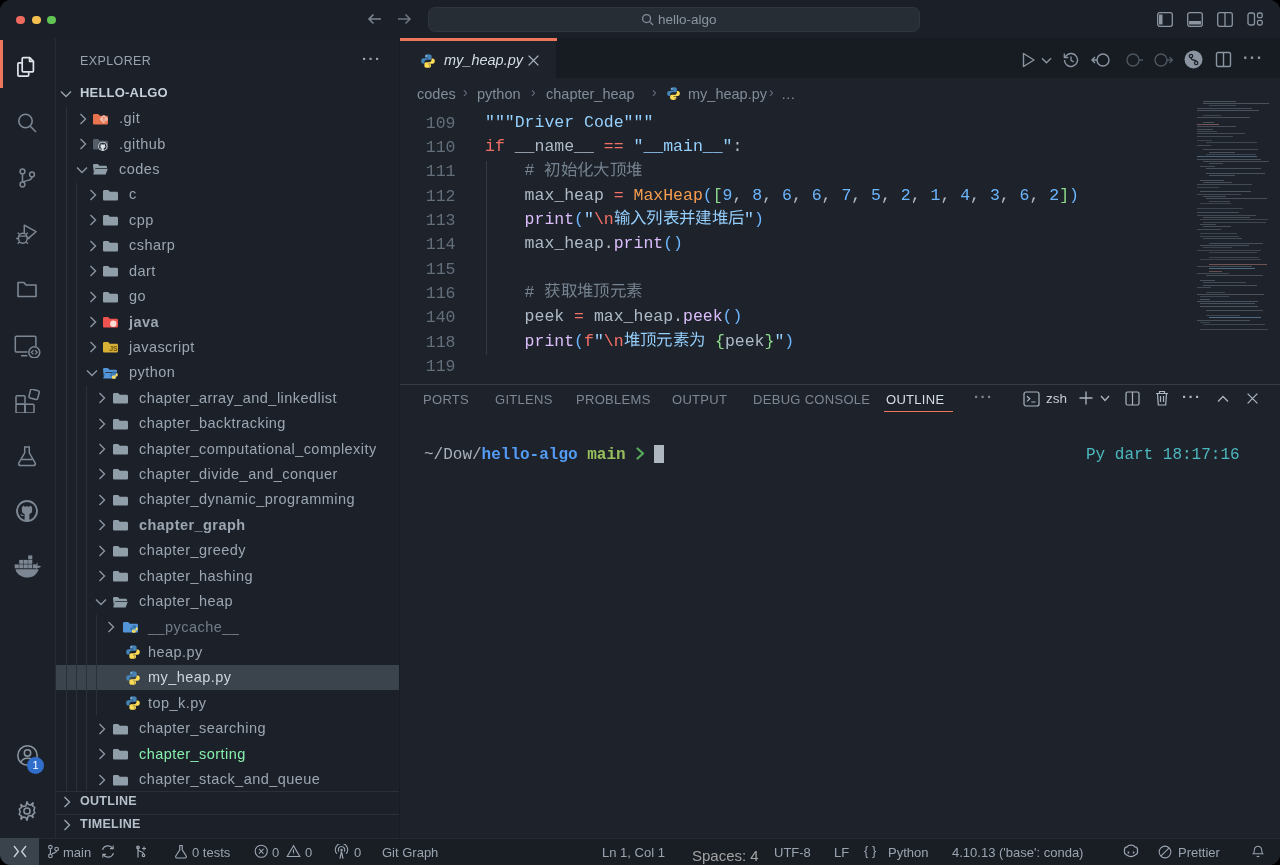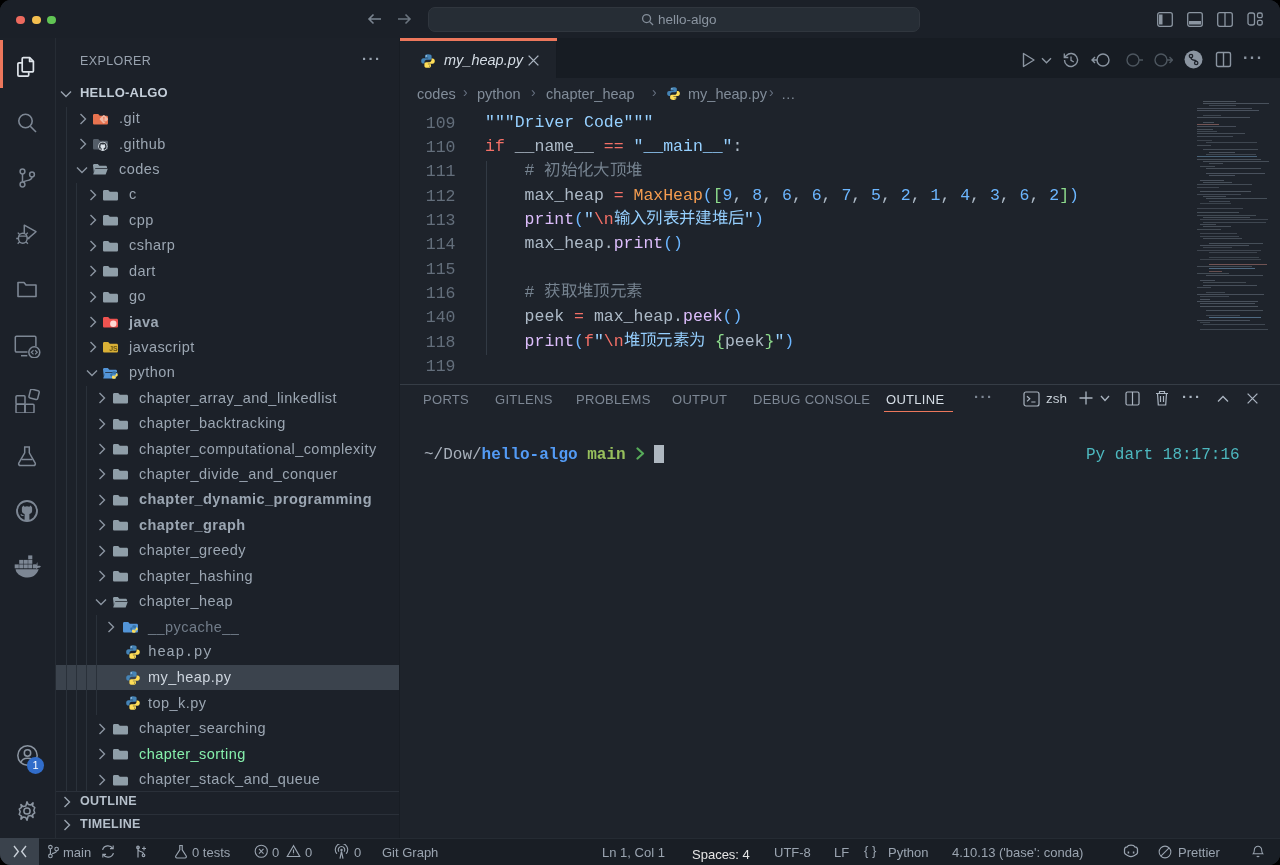--- a/index.html
+++ b/index.html
@@ -81,21 +81,21 @@
     </svg>
 <div class="abs" style="left:305px;top:844.5px;font-size:13px;color:#9aa4b0;">0</div>
 <svg class="abs" style="left:333px;top:843.5px" width="17" height="16" viewBox="0 0 17 16" fill="none" stroke="#9aa4b0" stroke-width="1.1">
       <path d="M5.7 7.3a3.2 3.2 0 1 1 5.6 0M3.6 9.4a6.2 6.2 0 1 1 9.8 0" stroke-linecap="round"></path>
       <circle cx="8.5" cy="6" r="1.2" fill="#9aa4b0" stroke="none"></circle>
       <path d="M8.5 7.4 7 14.6M8.5 7.4l1.5 7.2" stroke-width="1.2"></path>
     </svg>
 <div class="abs" style="left:354px;top:844.5px;font-size:13px;color:#9aa4b0;">0</div>
 <div class="abs" style="left:382px;top:844.5px;font-size:13px;color:#9aa4b0;">Git Graph</div>
 <div class="abs" style="left:602px;top:844.5px;font-size:13px;color:#9aa4b0;">Ln 1, Col 1</div>
-<div class="abs" style="left:692px;top:847px;font-size:13px;color:#e5e5e5;">Spaces: 4</div>
+<div class="abs" style="left:692px;top:847px;font-size:15px;color:#a3a3a3;">Spaces: 4</div>
 <div class="abs" style="left:774px;top:844.5px;font-size:13px;color:#9aa4b0;">UTF-8</div>
 <div class="abs" style="left:834px;top:844.5px;font-size:13px;color:#9aa4b0;">LF</div>
 <div class="abs" style="left:864px;top:843px;font-size:13px;color:#9aa4b0;">{&nbsp;}</div>
 <div class="abs" style="left:888px;top:844.5px;font-size:13px;color:#9aa4b0;">Python</div>
 <div class="abs" style="left:952px;top:844.5px;font-size:13px;color:#9aa4b0;">4.10.13 ('base': conda)</div>
 <svg class="abs" style="left:1122px;top:843.5px" width="18" height="16" viewBox="0 0 18 16" fill="none" stroke="#9aa4b0" stroke-width="1.25">
       <path d="M5.2 2.8c.5-1.1 1.6-1.6 3.8-1.6s3.3.5 3.8 1.6c1.9.2 2.7 1 2.7 2.6v3.4c0 .5-1.7 2.1-3.5 3-1 .5-2.1.8-3 .8s-2-.3-3-.8c-1.8-.9-3.5-2.5-3.5-3V5.4c0-1.6.8-2.4 2.7-2.6z"></path>
       <path d="M6.4 7.5v2M11.6 7.5v2" stroke-width="1.5"></path>
     </svg>
 <svg class="abs" style="left:1158px;top:844.5px" width="14" height="14" viewBox="0 0 16 16" fill="none" stroke="#9aa4b0" stroke-width="1.2">
@@ -309,21 +309,21 @@
 <svg class="abs" style="left:112px;top:467.48px" width="16" height="14" viewBox="0 0 16 14">
       <path d="M1 3.5c0-.8.6-1.4 1.4-1.4h3.8l1.6 1.7h6.8c.8 0 1.4.6 1.4 1.4v6c0 .8-.6 1.4-1.4 1.4H2.4c-.8 0-1.4-.6-1.4-1.4z" fill="#8f9ea8"></path>
     </svg>
 <div class="abs" style="left:139px;top:466.0px;font-size:14.5px;color:#9ba6b2;letter-spacing:0.45px;">chapter_divide_and_conquer</div>
 <svg class="abs" style="left:97.5px;top:493.9px" width="8" height="12" viewBox="0 0 8 12" fill="none" stroke="#8b95a1" stroke-width="1.4">
       <path d="M1.5 1 6.5 6 1.5 11"></path>
     </svg>
 <svg class="abs" style="left:112px;top:492.9px" width="16" height="14" viewBox="0 0 16 14">
       <path d="M1 3.5c0-.8.6-1.4 1.4-1.4h3.8l1.6 1.7h6.8c.8 0 1.4.6 1.4 1.4v6c0 .8-.6 1.4-1.4 1.4H2.4c-.8 0-1.4-.6-1.4-1.4z" fill="#8f9ea8"></path>
     </svg>
-<div class="abs" style="left:139px;top:491.4px;font-size:14.5px;color:#9ba6b2;letter-spacing:0.45px;font-weight:bold;">chapter_dynamic_programming</div>
+<div class="abs" style="left:139px;top:491.4px;font-size:14.5px;color:#9ba6b2;letter-spacing:0.45px;">chapter_dynamic_programming</div>
 <svg class="abs" style="left:97.5px;top:519.32px" width="8" height="12" viewBox="0 0 8 12" fill="none" stroke="#8b95a1" stroke-width="1.4">
       <path d="M1.5 1 6.5 6 1.5 11"></path>
     </svg>
 <svg class="abs" style="left:112px;top:518.32px" width="16" height="14" viewBox="0 0 16 14">
       <path d="M1 3.5c0-.8.6-1.4 1.4-1.4h3.8l1.6 1.7h6.8c.8 0 1.4.6 1.4 1.4v6c0 .8-.6 1.4-1.4 1.4H2.4c-.8 0-1.4-.6-1.4-1.4z" fill="#8f9ea8"></path>
     </svg>
 <div class="abs" style="left:139px;top:516.8px;font-size:14.5px;color:#9ba6b2;letter-spacing:0.45px;font-weight:bold;">chapter_graph</div>
 <svg class="abs" style="left:97.5px;top:544.74px" width="8" height="12" viewBox="0 0 8 12" fill="none" stroke="#8b95a1" stroke-width="1.4">
       <path d="M1.5 1 6.5 6 1.5 11"></path>
     </svg>
@@ -356,21 +356,21 @@
         <path d="M8.1 14.8c2.3 0 2.9-.9 2.9-1.9v-1.6H7.9v-.6h4.8c1.2 0 2.1-.9 2.1-2.6S13.9 5.4 12.7 5.4h-1.2v1.7c0 1.2-1 2.2-2.2 2.2H6.2c-1 0-1.8.8-1.8 1.8v1.8c0 1.2.9 1.9 3.7 1.9z" fill="#ffde57"></path>
       </g>
     </svg>
 <div class="abs" style="left:148px;top:618.5px;font-size:14.5px;color:#717c89;letter-spacing:0.45px;">__pycache__</div>
 <svg class="abs" style="left:125.0px;top:644.4200000000001px" width="16" height="16" viewBox="0 0 16 16">
 <path d="M7.9 1.2c-2.3 0-2.9.9-2.9 1.9v1.6h3.1v.6H3.3c-1.2 0-2.1.9-2.1 2.6s.9 2.7 2.1 2.7h1.2V8.9c0-1.2 1-2.2 2.2-2.2h3.1c1 0 1.8-.8 1.8-1.8V3.1c0-1.2-.9-1.9-3.7-1.9z" fill="#4584b6"></path>
 <path d="M8.1 14.8c2.3 0 2.9-.9 2.9-1.9v-1.6H7.9v-.6h4.8c1.2 0 2.1-.9 2.1-2.6S13.9 5.4 12.7 5.4h-1.2v1.7c0 1.2-1 2.2-2.2 2.2H6.2c-1 0-1.8.8-1.8 1.8v1.8c0 1.2.9 1.9 3.7 1.9z" fill="#ffde57"></path>
 <circle cx="6.3" cy="2.9" r="0.6" fill="#dfe8ef"></circle>
       <circle cx="9.7" cy="13.1" r="0.6" fill="#5b5b33"></circle>
     </svg>
-<div class="abs" style="left:148px;top:643.9px;font-size:14.5px;color:#9ba6b2;letter-spacing:0.45px;font-family:Liberation Mono, monospace;">heap.py</div>
+<div class="abs" style="left:148px;top:643.9px;font-size:14.5px;color:#9ba6b2;letter-spacing:0.45px;">heap.py</div>
 <svg class="abs" style="left:125.0px;top:669.84px" width="16" height="16" viewBox="0 0 16 16">
 <path d="M7.9 1.2c-2.3 0-2.9.9-2.9 1.9v1.6h3.1v.6H3.3c-1.2 0-2.1.9-2.1 2.6s.9 2.7 2.1 2.7h1.2V8.9c0-1.2 1-2.2 2.2-2.2h3.1c1 0 1.8-.8 1.8-1.8V3.1c0-1.2-.9-1.9-3.7-1.9z" fill="#4584b6"></path>
 <path d="M8.1 14.8c2.3 0 2.9-.9 2.9-1.9v-1.6H7.9v-.6h4.8c1.2 0 2.1-.9 2.1-2.6S13.9 5.4 12.7 5.4h-1.2v1.7c0 1.2-1 2.2-2.2 2.2H6.2c-1 0-1.8.8-1.8 1.8v1.8c0 1.2.9 1.9 3.7 1.9z" fill="#ffde57"></path>
 <circle cx="6.3" cy="2.9" r="0.6" fill="#dfe8ef"></circle>
       <circle cx="9.7" cy="13.1" r="0.6" fill="#5b5b33"></circle>
     </svg>
 <div class="abs" style="left:148px;top:669.3px;font-size:14.5px;color:#cdd5de;letter-spacing:0.45px;">my_heap.py</div>
 <svg class="abs" style="left:125.0px;top:695.2600000000001px" width="16" height="16" viewBox="0 0 16 16">
 <path d="M7.9 1.2c-2.3 0-2.9.9-2.9 1.9v1.6h3.1v.6H3.3c-1.2 0-2.1.9-2.1 2.6s.9 2.7 2.1 2.7h1.2V8.9c0-1.2 1-2.2 2.2-2.2h3.1c1 0 1.8-.8 1.8-1.8V3.1c0-1.2-.9-1.9-3.7-1.9z" fill="#4584b6"></path>
 <path d="M8.1 14.8c2.3 0 2.9-.9 2.9-1.9v-1.6H7.9v-.6h4.8c1.2 0 2.1-.9 2.1-2.6S13.9 5.4 12.7 5.4h-1.2v1.7c0 1.2-1 2.2-2.2 2.2H6.2c-1 0-1.8.8-1.8 1.8v1.8c0 1.2.9 1.9 3.7 1.9z" fill="#ffde57"></path>

